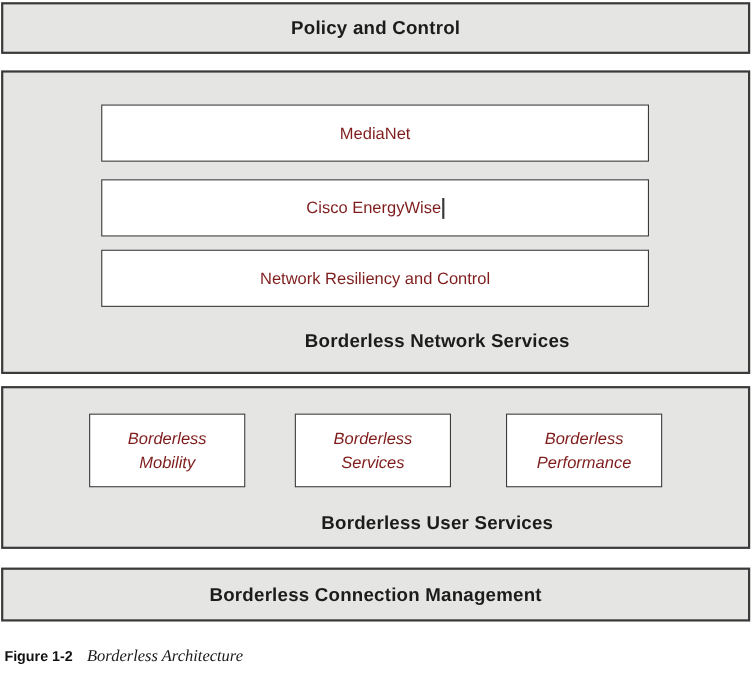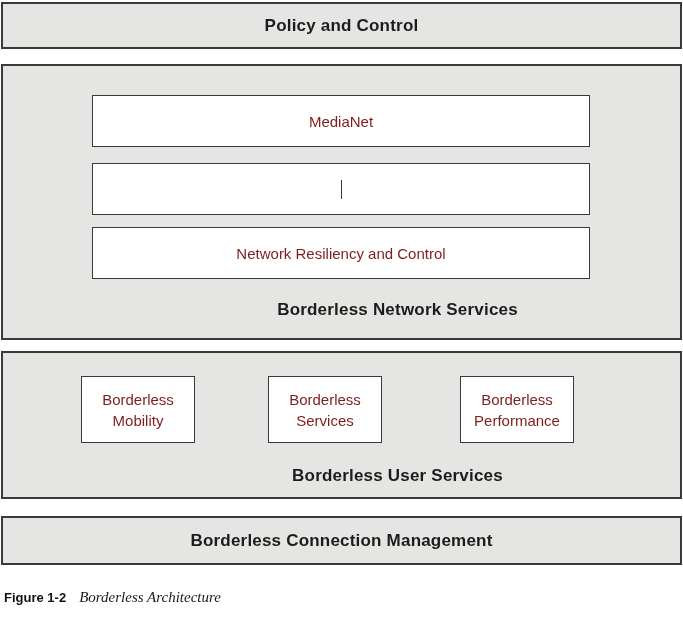--- a/index.html
+++ b/index.html
@@ -52,21 +52,21 @@
     justify-content: center;
     text-align: center;
     font-size: 15px;
     color: #7f1d1d;
   }
   .wide-box { left: 89px; width: 498px; height: 52px; }
   .wide-box-1 { top: 29px; }
   .wide-box-2 { top: 97px; }
   .wide-box-3 { top: 161px; }
 
-  .small-box { top: 23px; width: 114px; height: 67px; line-height: 21px; }
+  .small-box { top: 23px; width: 142px; height: 67px; line-height: 21px; font-style: italic; }
   .small-box-1 { left: 78px; }
   .small-box-2 { left: 265px; }
   .small-box-3 { left: 457px; }
   .small-box span { display: block; }
 
   .section-label {
     position: absolute;
     left: 16px;
     width: 100%;
     text-align: center;
@@ -113,20 +113,21 @@
 
   <div class="panel bar top-bar">
     <span class="bold-label">Policy and Control</span>
   </div>
 
   <div class="panel network-section">
     <div class="white-box wide-box wide-box-1">
       <span>MediaNet</span>
     </div>
     <div class="white-box wide-box wide-box-2">
+      <span>Cisco EnergyWise</span>
         <span class="caret"></span>
     </div>
     <div class="white-box wide-box wide-box-3">
       <span>Network Resiliency and Control</span>
     </div>
     <div class="section-label bold-label">Borderless Network Services</div>
   </div>
 
   <div class="panel user-section">
     <div class="white-box small-box small-box-1">

